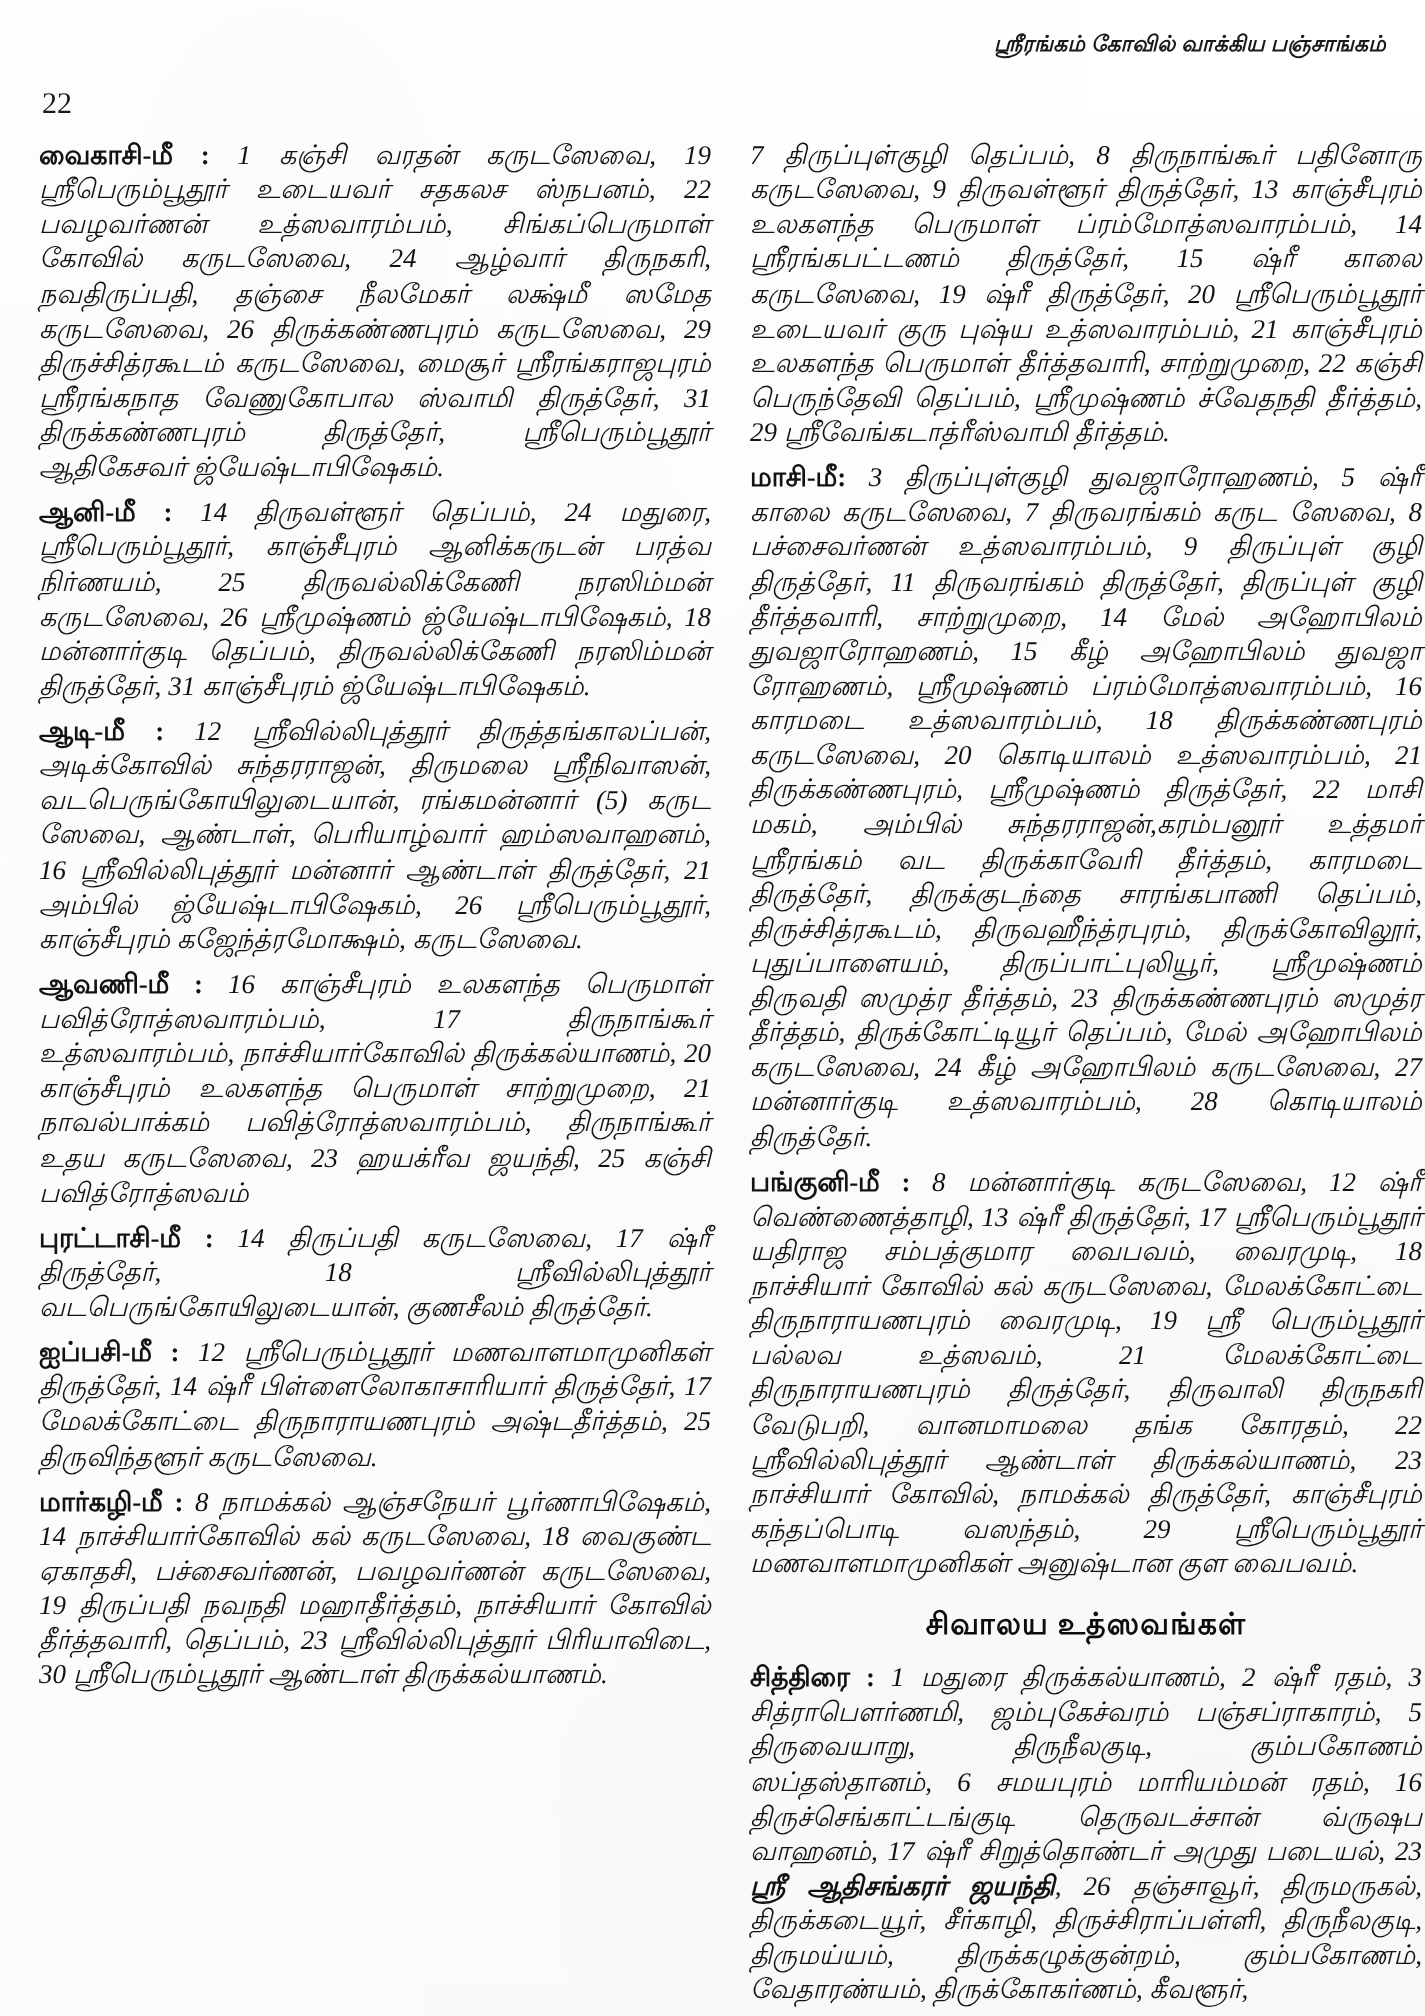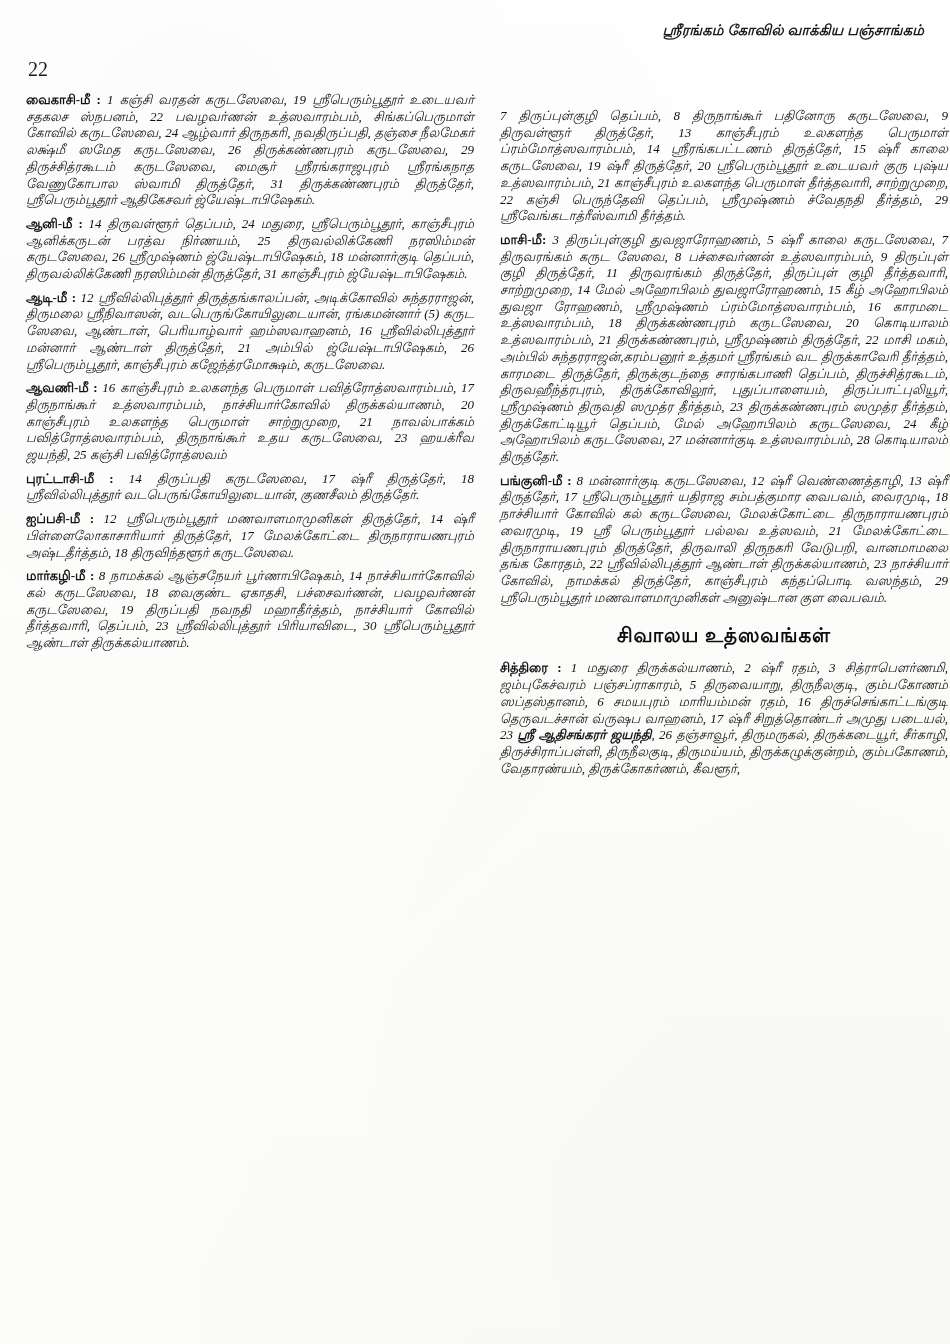--- a/index.html
+++ b/index.html
@@ -94,21 +94,21 @@
     display: flex;
     gap: 26px;
   }
   .col {
     width: 448px;
     flex: 0 0 448px;
   }
 
   .para {
     margin: 0 0 7px 0;
-    font-size: 13px;
+    font-size: 18px;
     line-height: 1.285;
     font-style: italic;
     text-align: justify;
     text-justify: inter-word;
     color: #121212;
     word-spacing: 0.1px;
     hyphens: none;
   }
   .para.cont {
     margin-top: 0;
@@ -128,21 +128,21 @@
     text-align: center;
     font-size: 20px;
     font-weight: 700;
     color: #0d0d0d;
     letter-spacing: 0.8px;
     font-style: normal;
   }
 
   
   .col-left  .para:first-child { margin-top: 0; }
-  .col-right .para:first-child { margin-top: 16px; }
+  .col-right .para:first-child { margin-top: 0; }
 </style>
 </head>
 <body>
 
 <div class="page">
   <div class="paper-tint"></div>
 
   <div class="running-header">ஸ்ரீரங்கம் கோவில் வாக்கிய பஞ்சாங்கம்</div>
 
   <div class="title-row">
@@ -167,21 +167,21 @@
 
       <p class="para">
         <span class="mon">ஆவணி-மீ</span><span class="mon"> : </span><span>16 காஞ்சீபுரம் உலகளந்த பெருமாள் பவித்ரோத்ஸவாரம்பம், 17 திருநாங்கூர் உத்ஸவாரம்பம், நாச்சியார்கோவில் திருக்கல்யாணம், 20 காஞ்சீபுரம் உலகளந்த பெருமாள் சாற்றுமுறை, 21 நாவல்பாக்கம் பவித்ரோத்ஸவாரம்பம், திருநாங்கூர் உதய கருடஸேவை, 23 ஹயக்ரீவ ஜயந்தி, 25 கஞ்சி பவித்ரோத்ஸவம்</span>
       </p>
 
       <p class="para">
         <span class="mon">புரட்டாசி-மீ</span><span class="mon"> : </span><span>14 திருப்பதி கருடஸேவை, 17 ஷ்ரீ திருத்தேர், 18 ஸ்ரீவில்லிபுத்தூர் வடபெருங்கோயிலுடையான், குணசீலம் திருத்தேர்.</span>
       </p>
 
       <p class="para">
-        <span class="mon">ஐப்பசி-மீ</span><span class="mon"> : </span><span>12 ஸ்ரீபெரும்பூதூர் மணவாளமாமுனிகள் திருத்தேர், 14 ஷ்ரீ பிள்ளைலோகாசாரியார் திருத்தேர், 17 மேலக்கோட்டை திருநாராயணபுரம் அஷ்டதீர்த்தம், 18 திருவிந்தளூர் கருடஸேவை.</span>
+        <span class="mon">ஐப்பசி-மீ</span><span class="mon"> : </span><span>12 ஸ்ரீபெரும்பூதூர் மணவாளமாமுனிகள் திருத்தேர், 14 ஷ்ரீ பிள்ளைலோகாசாரியார் திருத்தேர், 17 மேலக்கோட்டை திருநாராயணபுரம் அஷ்டதீர்த்தம், 25 திருவிந்தளூர் கருடஸேவை.</span>
       </p>
 
 
       <p class="para">
         <span class="mon">மார்கழி-மீ</span><span class="mon"> : </span><span>8 நாமக்கல் ஆஞ்சநேயர் பூர்ணாபிஷேகம், 14 நாச்சியார்கோவில் கல் கருடஸேவை, 18 வைகுண்ட ஏகாதசி, பச்சைவர்ணன், பவழவர்ணன் கருடஸேவை, 19 திருப்பதி நவநதி மஹாதீர்த்தம், நாச்சியார் கோவில் தீர்த்தவாரி, தெப்பம், 23 ஸ்ரீவில்லிபுத்தூர் பிரியாவிடை, 30 ஸ்ரீபெரும்பூதூர் ஆண்டாள் திருக்கல்யாணம்.</span>
       </p>
 
 
     </div>
 

